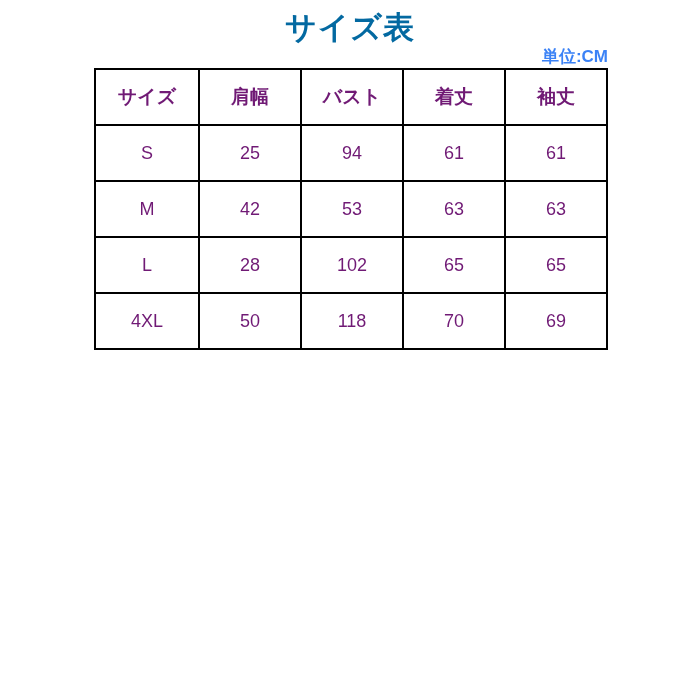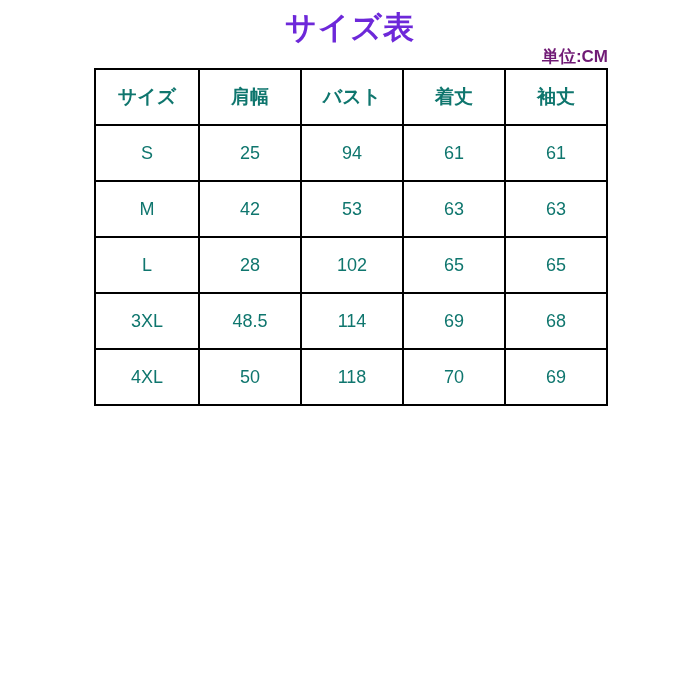--- a/index.html
+++ b/index.html
@@ -20,49 +20,49 @@
     height: 700px;
     box-sizing: border-box;
   }
   .title {
     text-align: center;
     font-size: 31px;
     font-weight: bold;
     letter-spacing: 1px;
     padding-top: 8px;
     line-height: 40px;
-    color: #6d28d9;
+    color: #0369a1;
   }
   .unit {
     position: absolute;
     top: 45px;
     right: 92px;
     font-size: 17px;
     font-weight: bold;
-    color: #701a75;
+    color: #3b82f6;
   }
   .table-wrap {
     position: absolute;
     left: 94px;
     top: 68px;
     width: 512px;
   }
   table.size-table {
     border-collapse: collapse;
     width: 512px;
     table-layout: fixed;
   }
   table.size-table td,
   table.size-table th {
     border: 2px solid #000000;
     text-align: center;
     vertical-align: middle;
     font-size: 18px;
     font-weight: normal;
-    color: #0f766e;
+    color: #701a75;
     height: 54px;
     padding: 0;
   }
   table.size-table thead th {
     font-size: 19px;
     font-weight: bold;
     height: 54px;
   }
   table.size-table tbody td:first-child {
     font-weight: normal;
@@ -116,27 +116,20 @@
           <td>63</td>
         </tr>
         <tr>
           <td>L</td>
           <td>28</td>
           <td>102</td>
           <td>65</td>
           <td>65</td>
         </tr>
         <tr>
-          <td>3XL</td>
-          <td>48.5</td>
-          <td>114</td>
-          <td>69</td>
-          <td>68</td>
-        </tr>
-        <tr>
           <td>4XL</td>
           <td>50</td>
           <td>118</td>
           <td>70</td>
           <td>69</td>
         </tr>
       </tbody>
     </table>
   </div>
 

